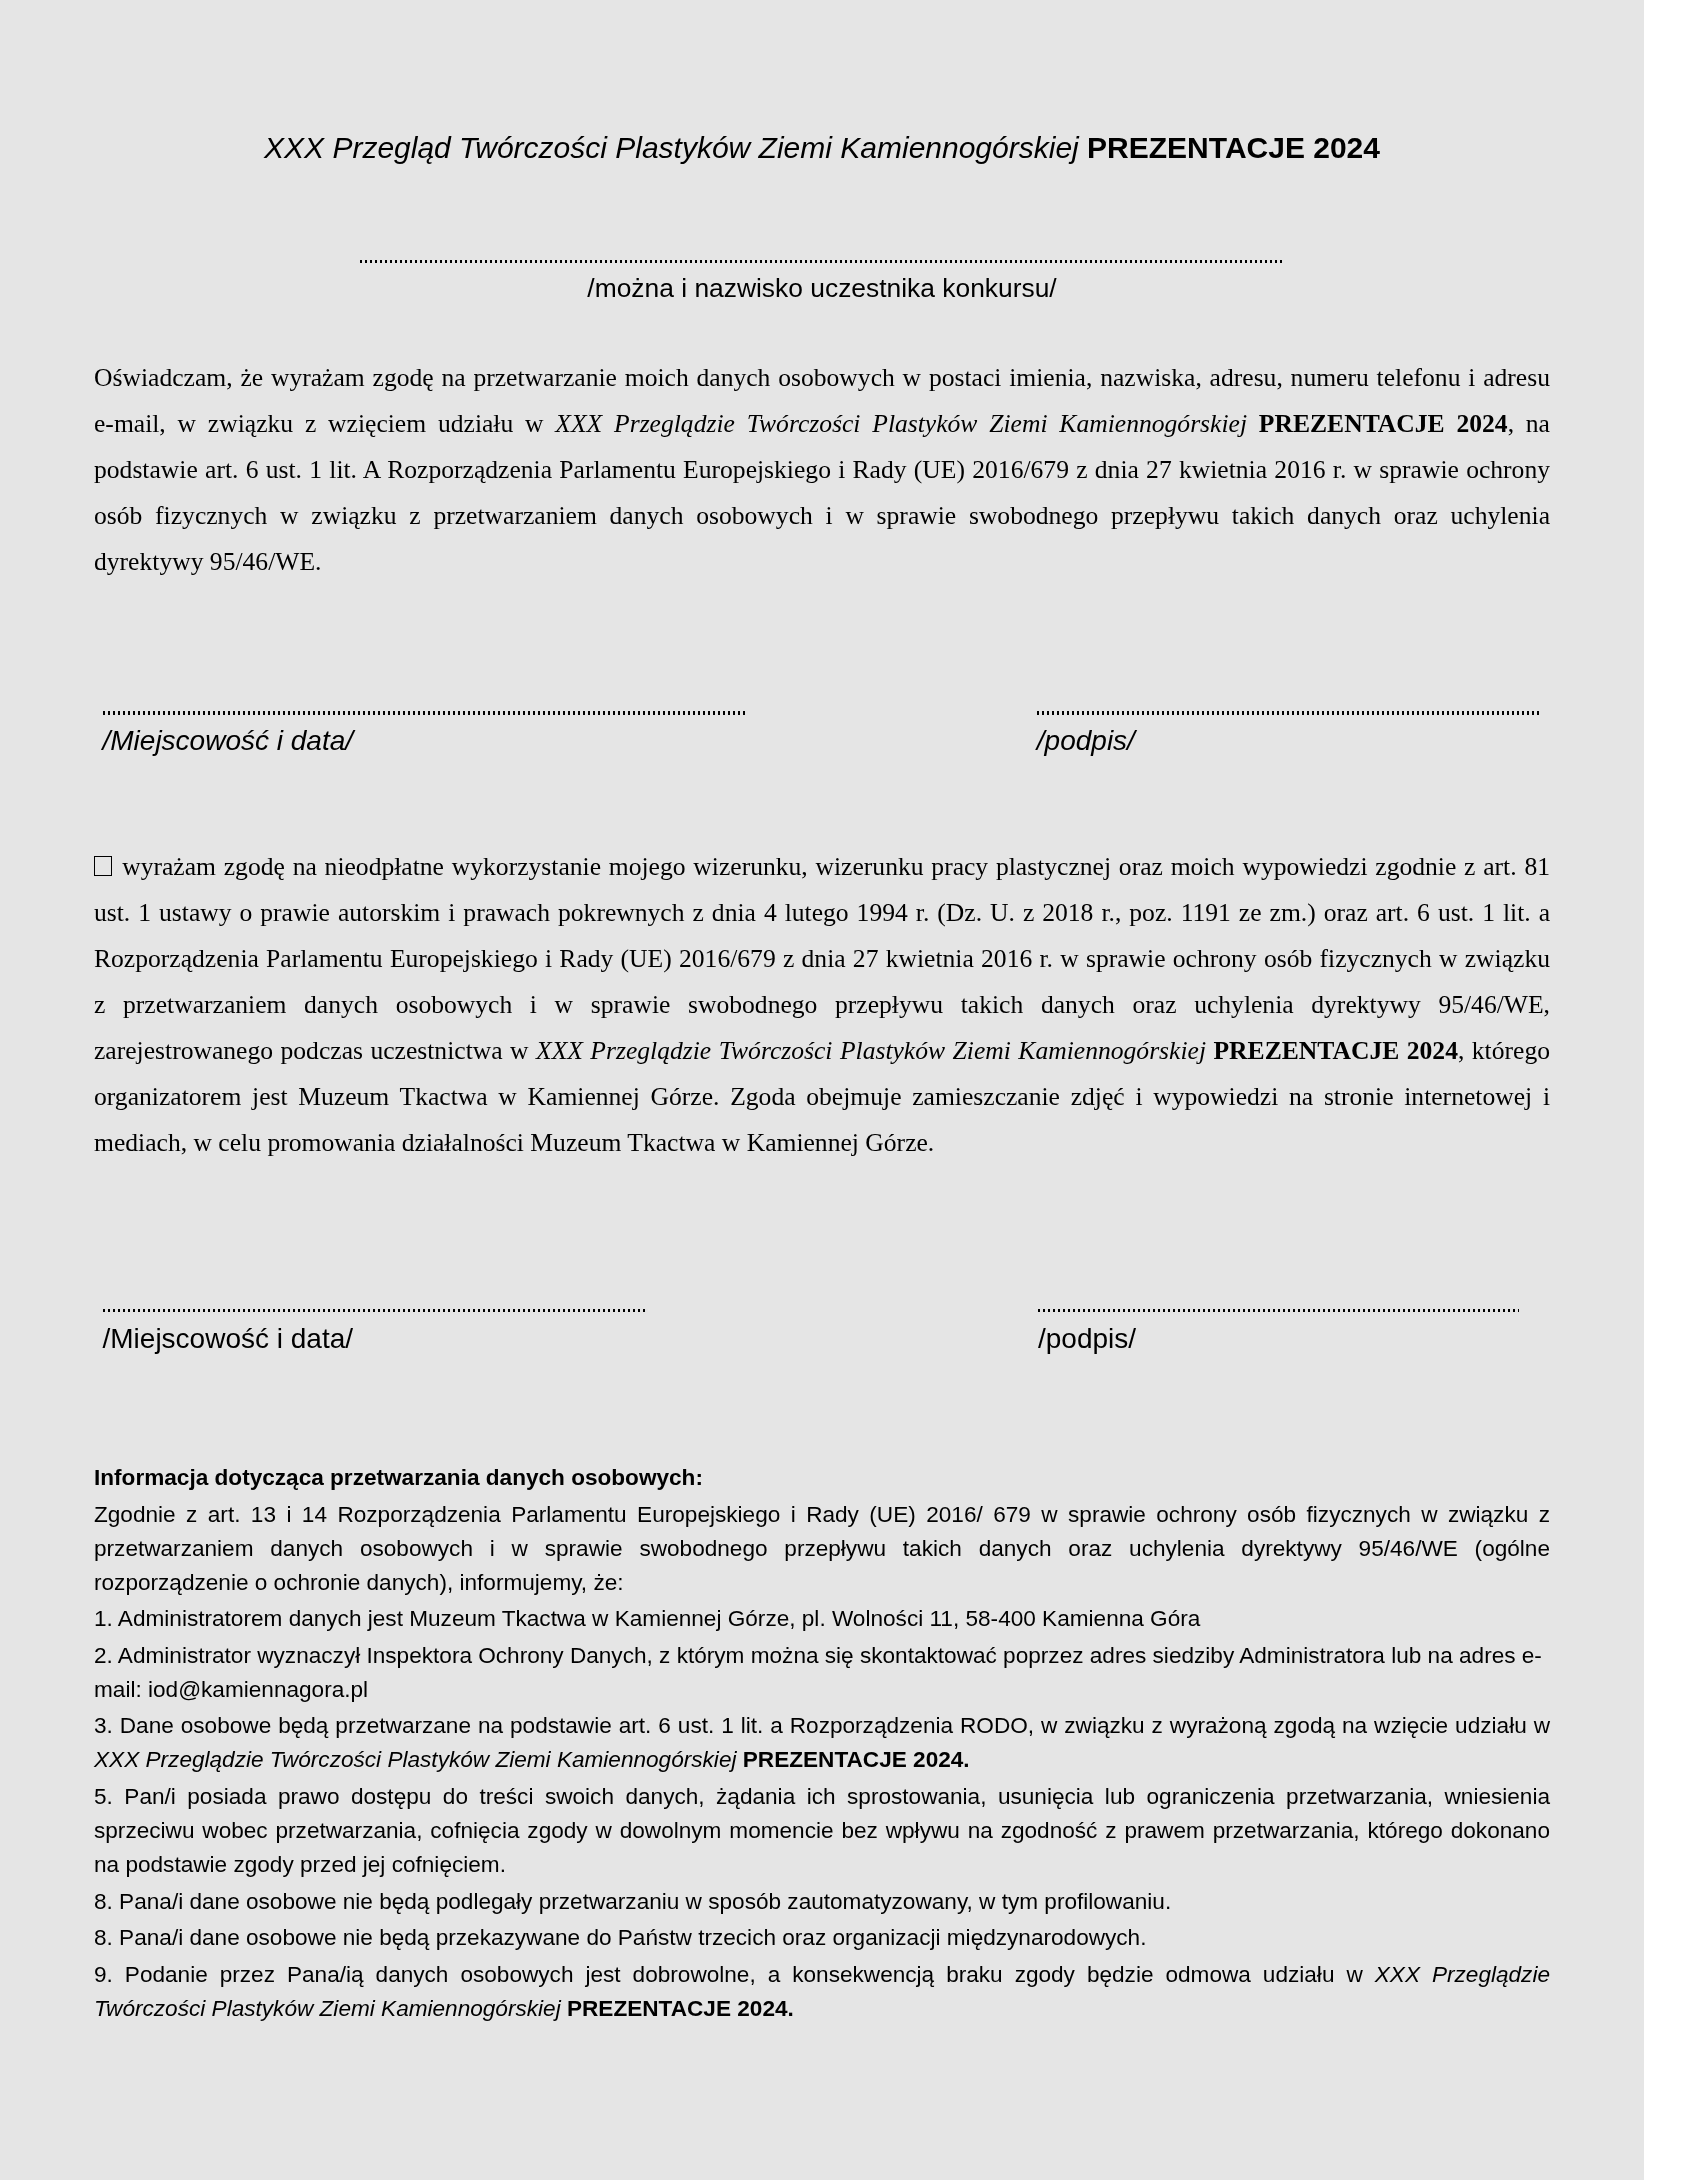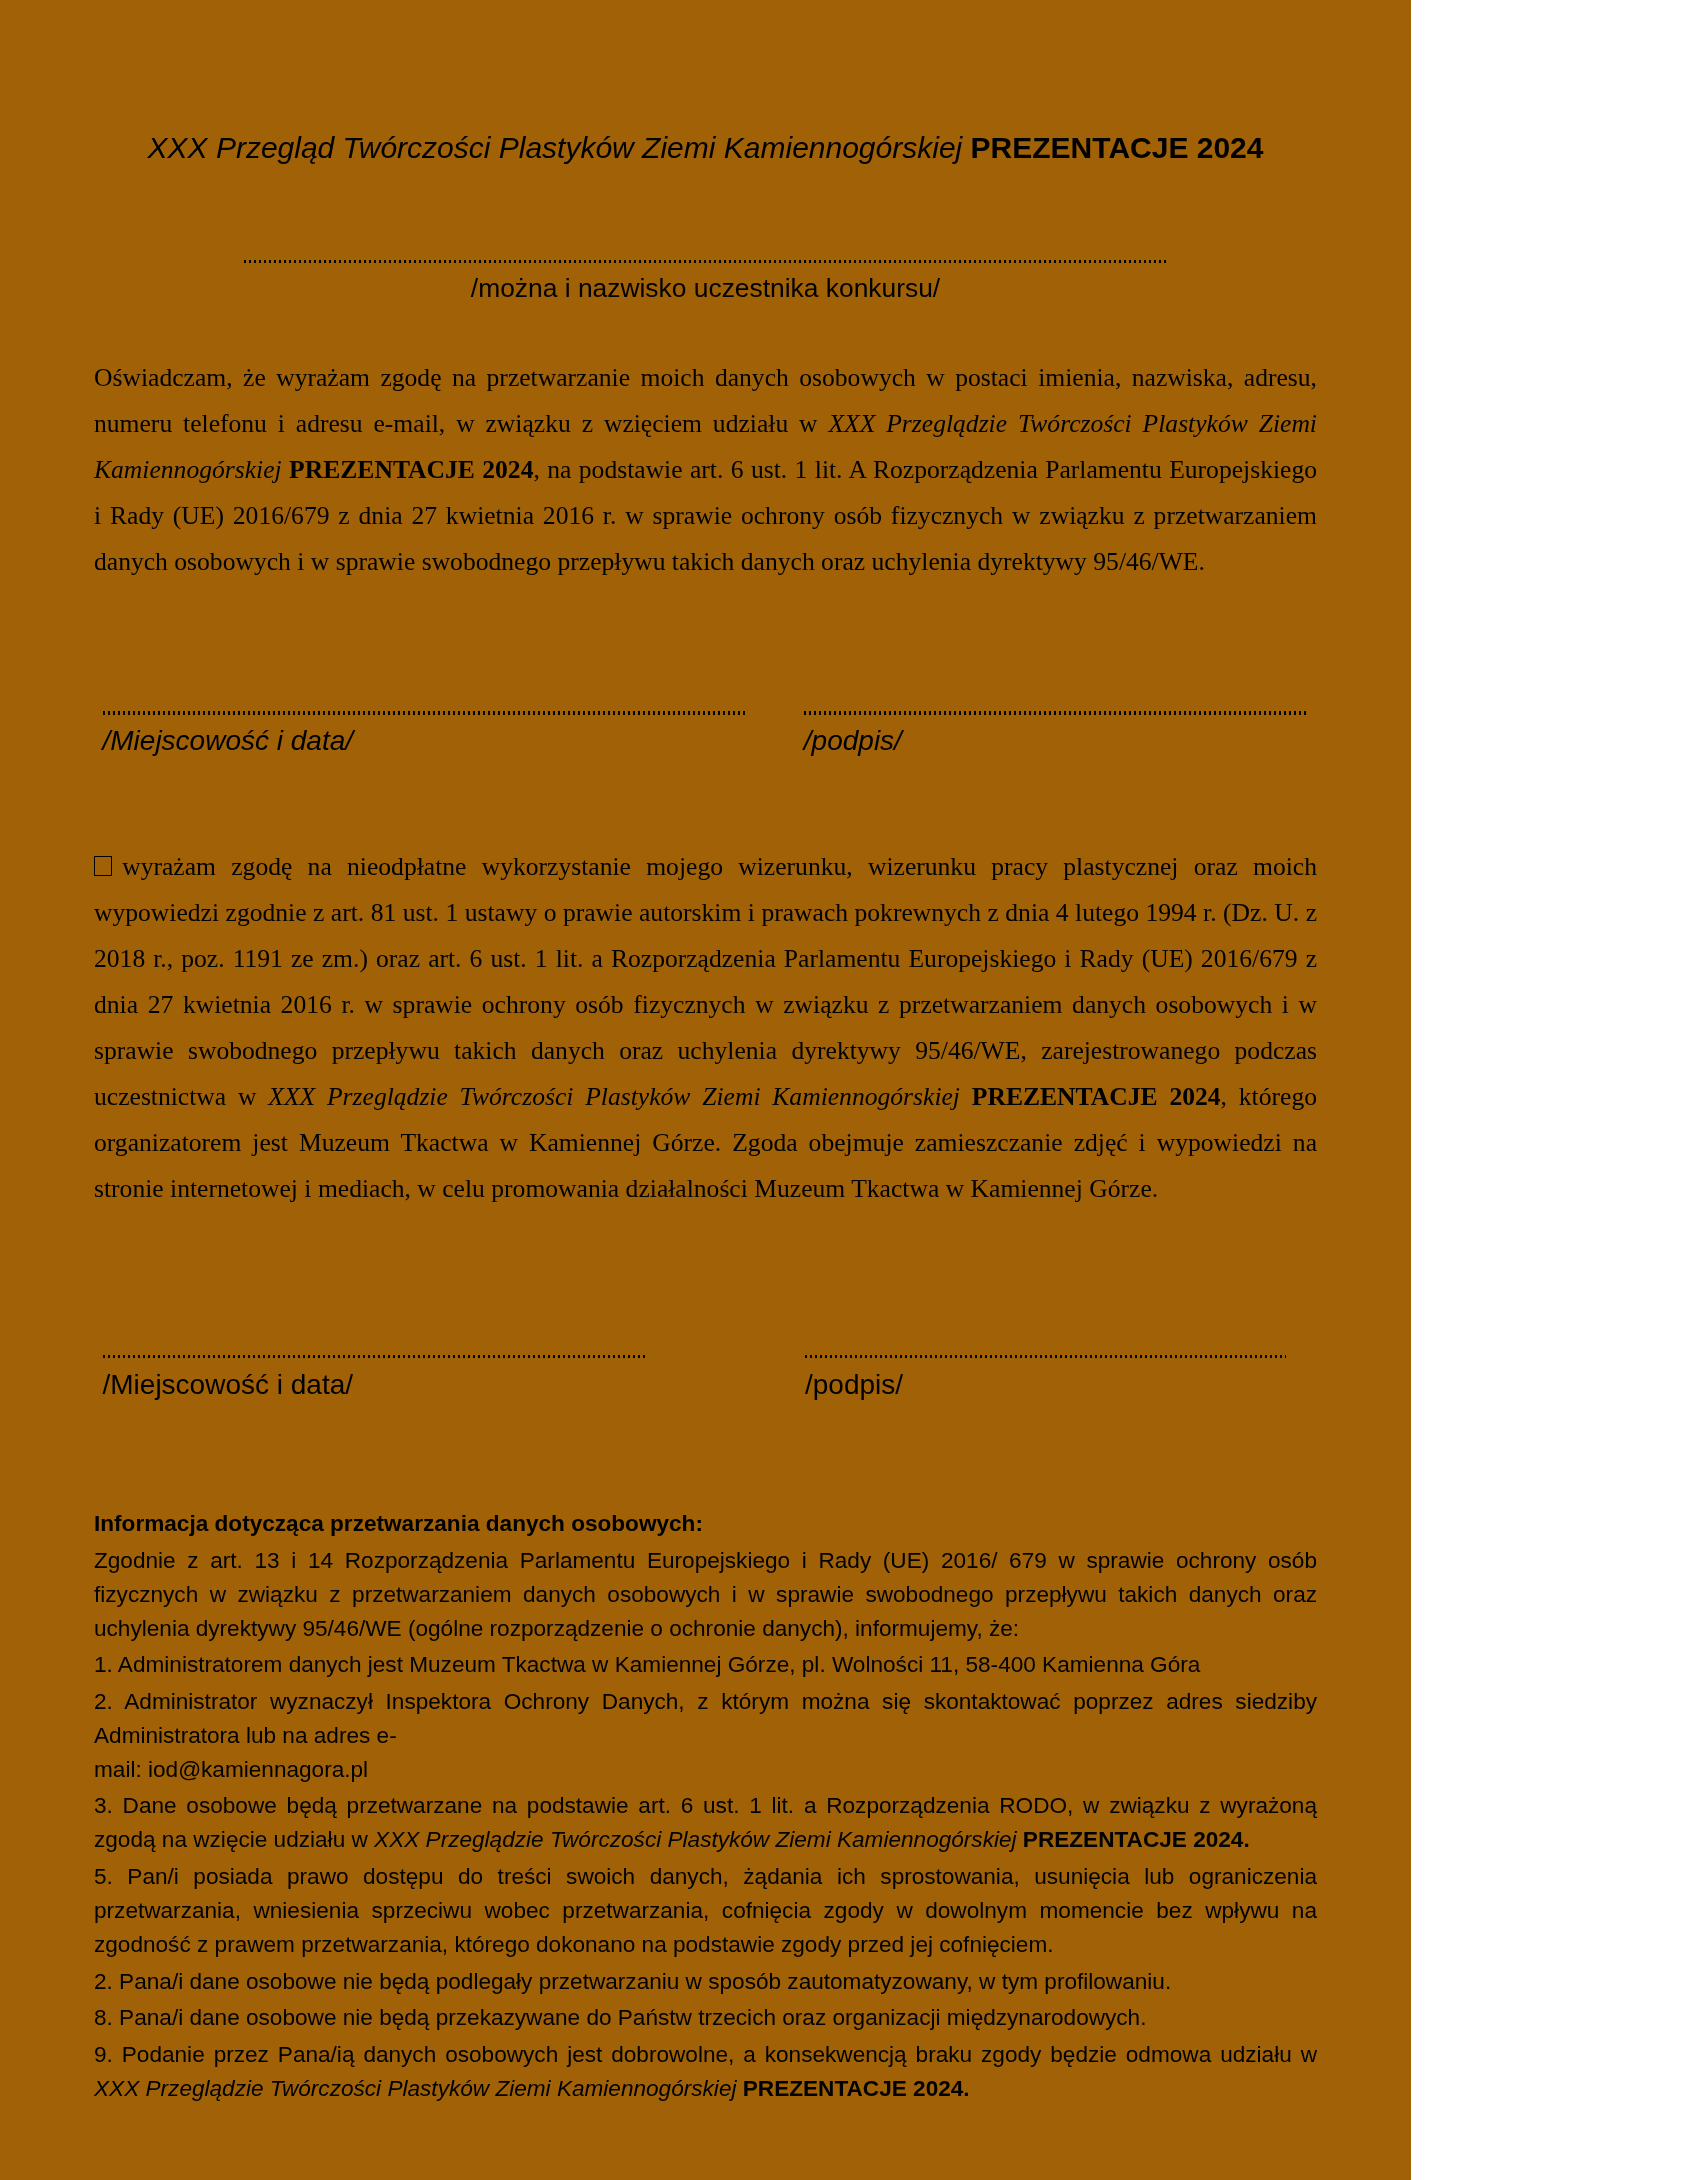--- a/index.html
+++ b/index.html
@@ -1,18 +1,18 @@
 <!DOCTYPE html>
 <html style="font-size:13.6px"><head>
 <meta charset="utf-8">
 <style>
   html,body{margin:0;padding:0;background:#ffffff;}
   .page{
-    width:1411px;height:2181px;box-sizing:border-box;position:relative;
-    background:#a16207;color:#000000;
+    width:1644px;height:2181px;box-sizing:border-box;position:relative;
+    background:#e5e5e5;color:#000000;
     font-family:"Liberation Sans","DejaVu Sans",sans-serif;
     padding:129px 94px 0 94px;overflow:hidden;
   }
   .title{text-align:center;font-size:30px;line-height:37px;white-space:nowrap;}
   .run-i{font-style:italic;}
   .run-b{font-weight:bold;}
 
   .dotline{height:3.4px;background-image:repeating-linear-gradient(90deg,#000 0 2.2px,transparent 2.2px 5px);}
 
   .name-block{margin-top:94px;}
@@ -81,19 +81,19 @@
   </div>
 
   <div class="info">
     <p class="heading">Informacja dotycząca przetwarzania danych osobowych:</p>
     <p class="just">Zgodnie z art. 13 i 14 Rozporządzenia Parlamentu Europejskiego i Rady (UE) 2016/ 679 w sprawie ochrony osób fizycznych w związku z przetwarzaniem danych osobowych i w sprawie swobodnego przepływu takich danych oraz uchylenia dyrektywy 95/46/WE (ogólne rozporządzenie o ochronie danych), informujemy, że:</p>
     <p>1. Administratorem danych jest Muzeum Tkactwa w Kamiennej Górze, pl. Wolności 11, 58-400 Kamienna Góra</p>
     <p class="just preline">2. Administrator wyznaczył Inspektora Ochrony Danych, z którym można się skontaktować poprzez adres siedziby Administratora lub na adres e-
 mail: iod@kamiennagora.pl</p>
     <p class="just"><span>3. Dane osobowe będą przetwarzane na podstawie art. 6 ust. 1 lit. a Rozporządzenia RODO, w związku z wyrażoną zgodą na wzięcie udziału w </span><span class="run-i">XXX Przeglądzie Twórczości Plastyków Ziemi Kamiennogórskiej</span><span class="run-b"> PREZENTACJE 2024.</span></p>
     <p class="just">5. Pan/i posiada prawo dostępu do treści swoich danych, żądania ich sprostowania, usunięcia lub ograniczenia przetwarzania, wniesienia sprzeciwu wobec przetwarzania, cofnięcia zgody w dowolnym momencie bez wpływu na zgodność z prawem przetwarzania, którego dokonano na podstawie zgody przed jej cofnięciem.</p>
-    <p>2. Pana/i dane osobowe nie będą podlegały przetwarzaniu w sposób zautomatyzowany, w tym profilowaniu.</p>
+    <p>8. Pana/i dane osobowe nie będą podlegały przetwarzaniu w sposób zautomatyzowany, w tym profilowaniu.</p>
     <p>8. Pana/i dane osobowe nie będą przekazywane do Państw trzecich oraz organizacji międzynarodowych.</p>
     <p class="just"><span>9. Podanie przez Pana/ią danych osobowych jest dobrowolne, a konsekwencją braku zgody będzie odmowa udziału w </span><span class="run-i">XXX Przeglądzie Twórczości Plastyków Ziemi Kamiennogórskiej</span><span class="run-b"> PREZENTACJE 2024.</span></p>
   </div>
 
 </div>
 
 
 </body></html>

